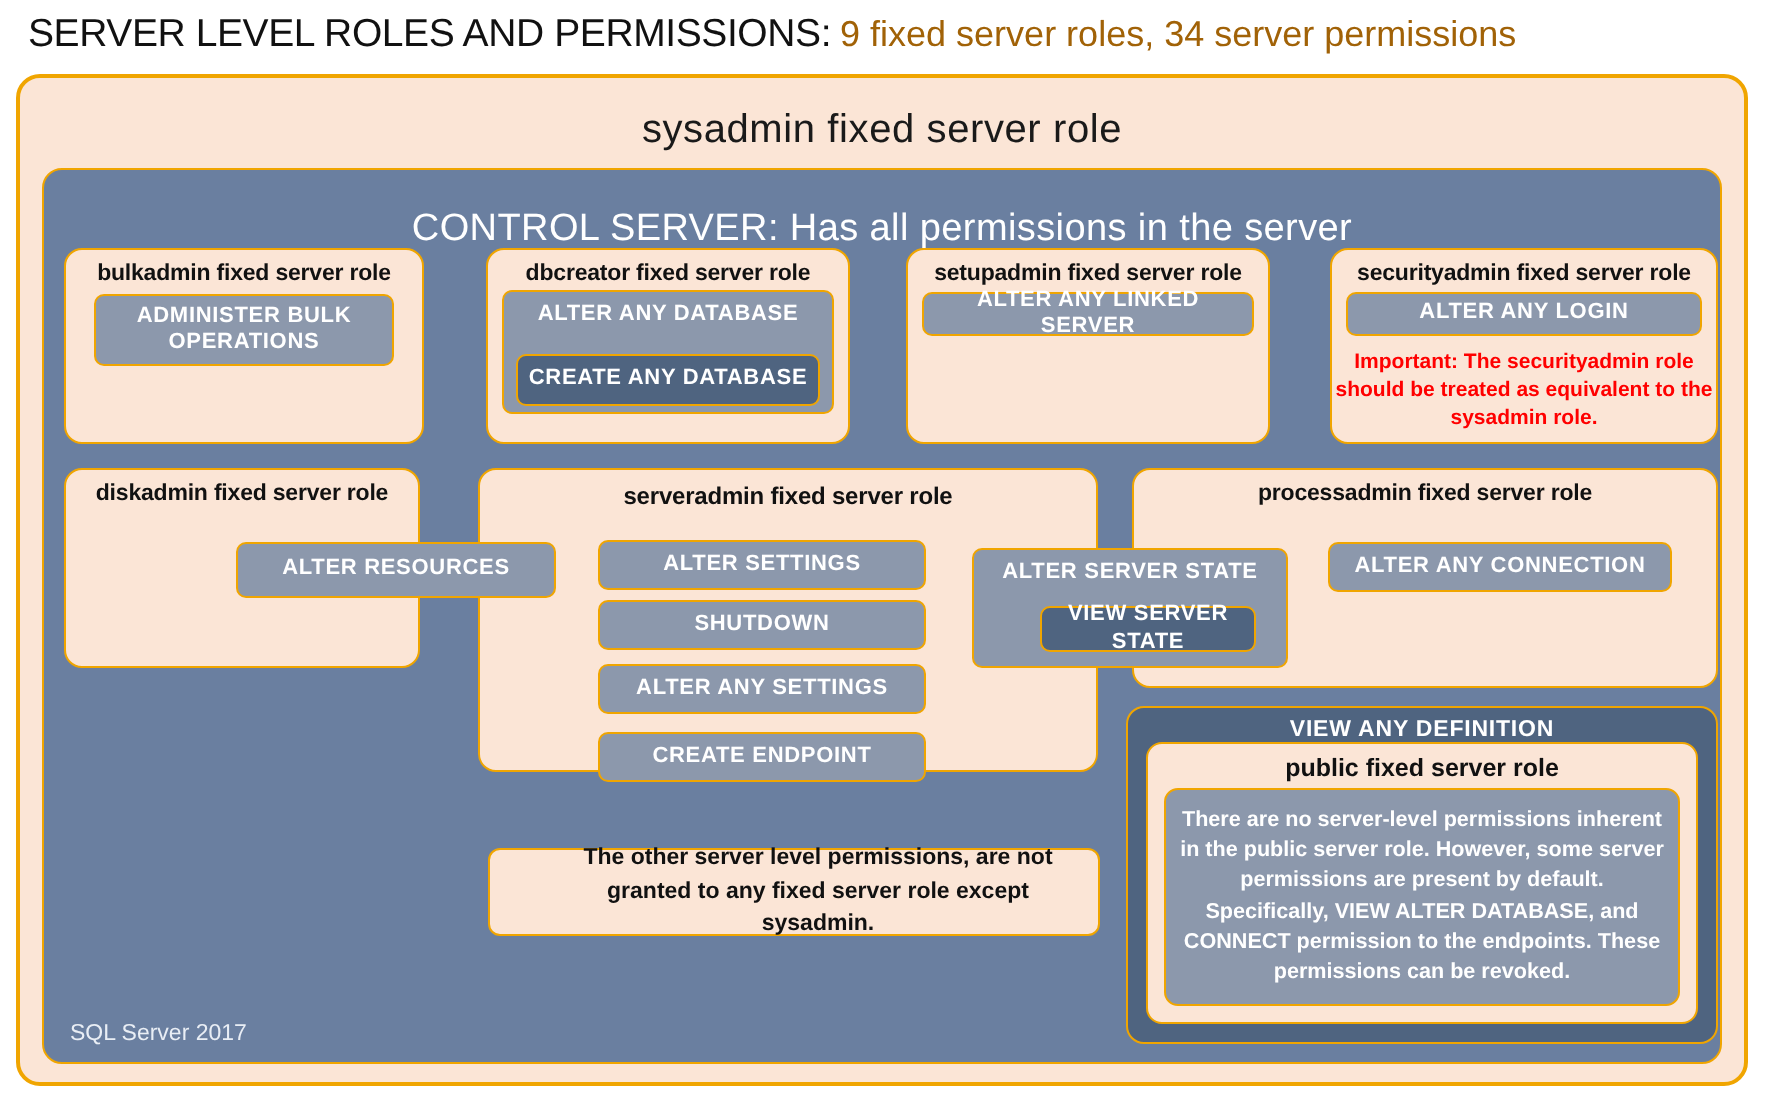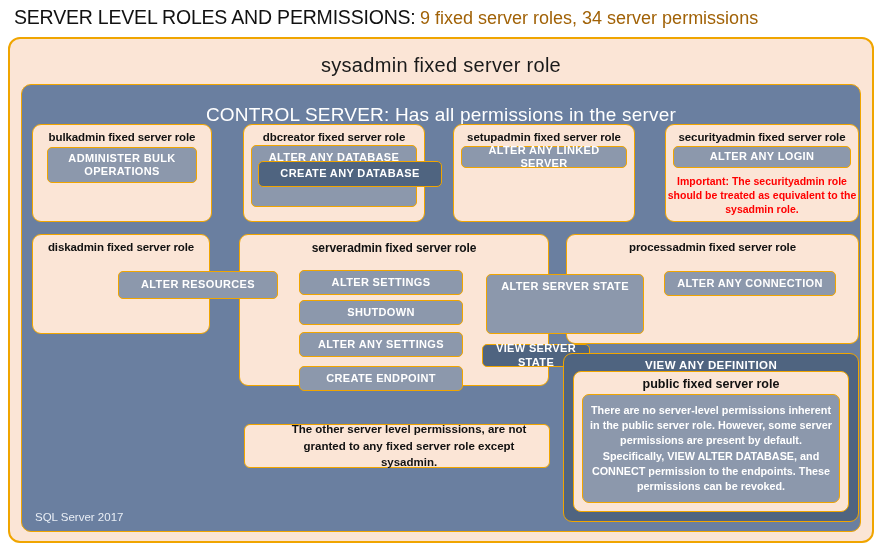--- a/index.html
+++ b/index.html
@@ -155,21 +155,21 @@
   <div class="role-title">bulkadmin  fixed server role</div>
 </div>
 <div class="abs perm" style="left:47px;top:147px;width:150px;height:36px;">ADMINISTER  BULK OPERATIONS</div>
 
 <div class="abs role" style="left:243px;top:124px;width:182px;height:98px;">
   <div class="role-title">dbcreator fixed server role</div>
 </div>
 <div class="abs perm" style="left:251px;top:145px;width:166px;height:62px;align-items:flex-start;padding-top:5px;">
   <span>ALTER ANY DATABASE</span>
 </div>
-<div class="abs perm dark" style="left:258px;top:161px;width:184px;height:26px;">CREATE  ANY DATABASE</div>
+<div class="abs perm dark" style="left:258px;top:177px;width:152px;height:26px;">CREATE  ANY DATABASE</div>
 
 <div class="abs role" style="left:453px;top:124px;width:182px;height:98px;">
   <div class="role-title">setupadmin fixed server role</div>
 </div>
 <div class="abs perm" style="left:461px;top:146px;width:166px;height:22px;">ALTER ANY LINKED SERVER</div>
 
 <div class="abs role" style="left:665px;top:124px;width:194px;height:98px;">
   <div class="role-title">securityadmin  fixed server role</div>
 </div>
 <div class="abs perm" style="left:673px;top:146px;width:178px;height:22px;">ALTER ANY LOGIN</div>
@@ -190,21 +190,21 @@
 <div class="abs perm" style="left:118px;top:271px;width:160px;height:28px;">ALTER RESOURCES</div>
 
 <div class="abs perm" style="left:299px;top:270px;width:164px;height:25px;">ALTER SETTINGS</div>
 <div class="abs perm" style="left:299px;top:300px;width:164px;height:25px;">SHUTDOWN</div>
 <div class="abs perm" style="left:299px;top:332px;width:164px;height:25px;">ALTER ANY SETTINGS</div>
 <div class="abs perm" style="left:299px;top:366px;width:164px;height:25px;">CREATE  ENDPOINT</div>
 
 <div class="abs perm" style="left:486px;top:260px;width:158px;height:60px;align-items:flex-start;padding-top:5px;margin-top:14px;">
   <span>ALTER SERVER STATE</span>
 </div>
-<div class="abs perm dark" style="left:482px;top:303px;width:108px;height:23px;margin-top:41px;">VIEW SERVER STATE</div>
+<div class="abs perm dark" style="left:520px;top:303px;width:108px;height:23px;">VIEW SERVER STATE</div>
 
 <div class="abs perm" style="left:664px;top:271px;width:172px;height:25px;">ALTER ANY CONNECTION</div>
 
 <div class="abs note-peach" style="left:244px;top:424px;width:306px;height:44px;padding-left:32px;">The other server level permissions,  are not granted to any fixed server role except sysadmin.</div>
 
 <div class="abs" id="viewanydef-box" style="left:563px;top:353px;width:296px;height:169px;">
   <div id="viewanydef-label">VIEW ANY DEFINITION</div>
 </div>
 <div class="abs" id="public-role-box" style="left:573px;top:371px;width:276px;height:141px;">
   <div id="public-role-label">public  fixed server role</div>

